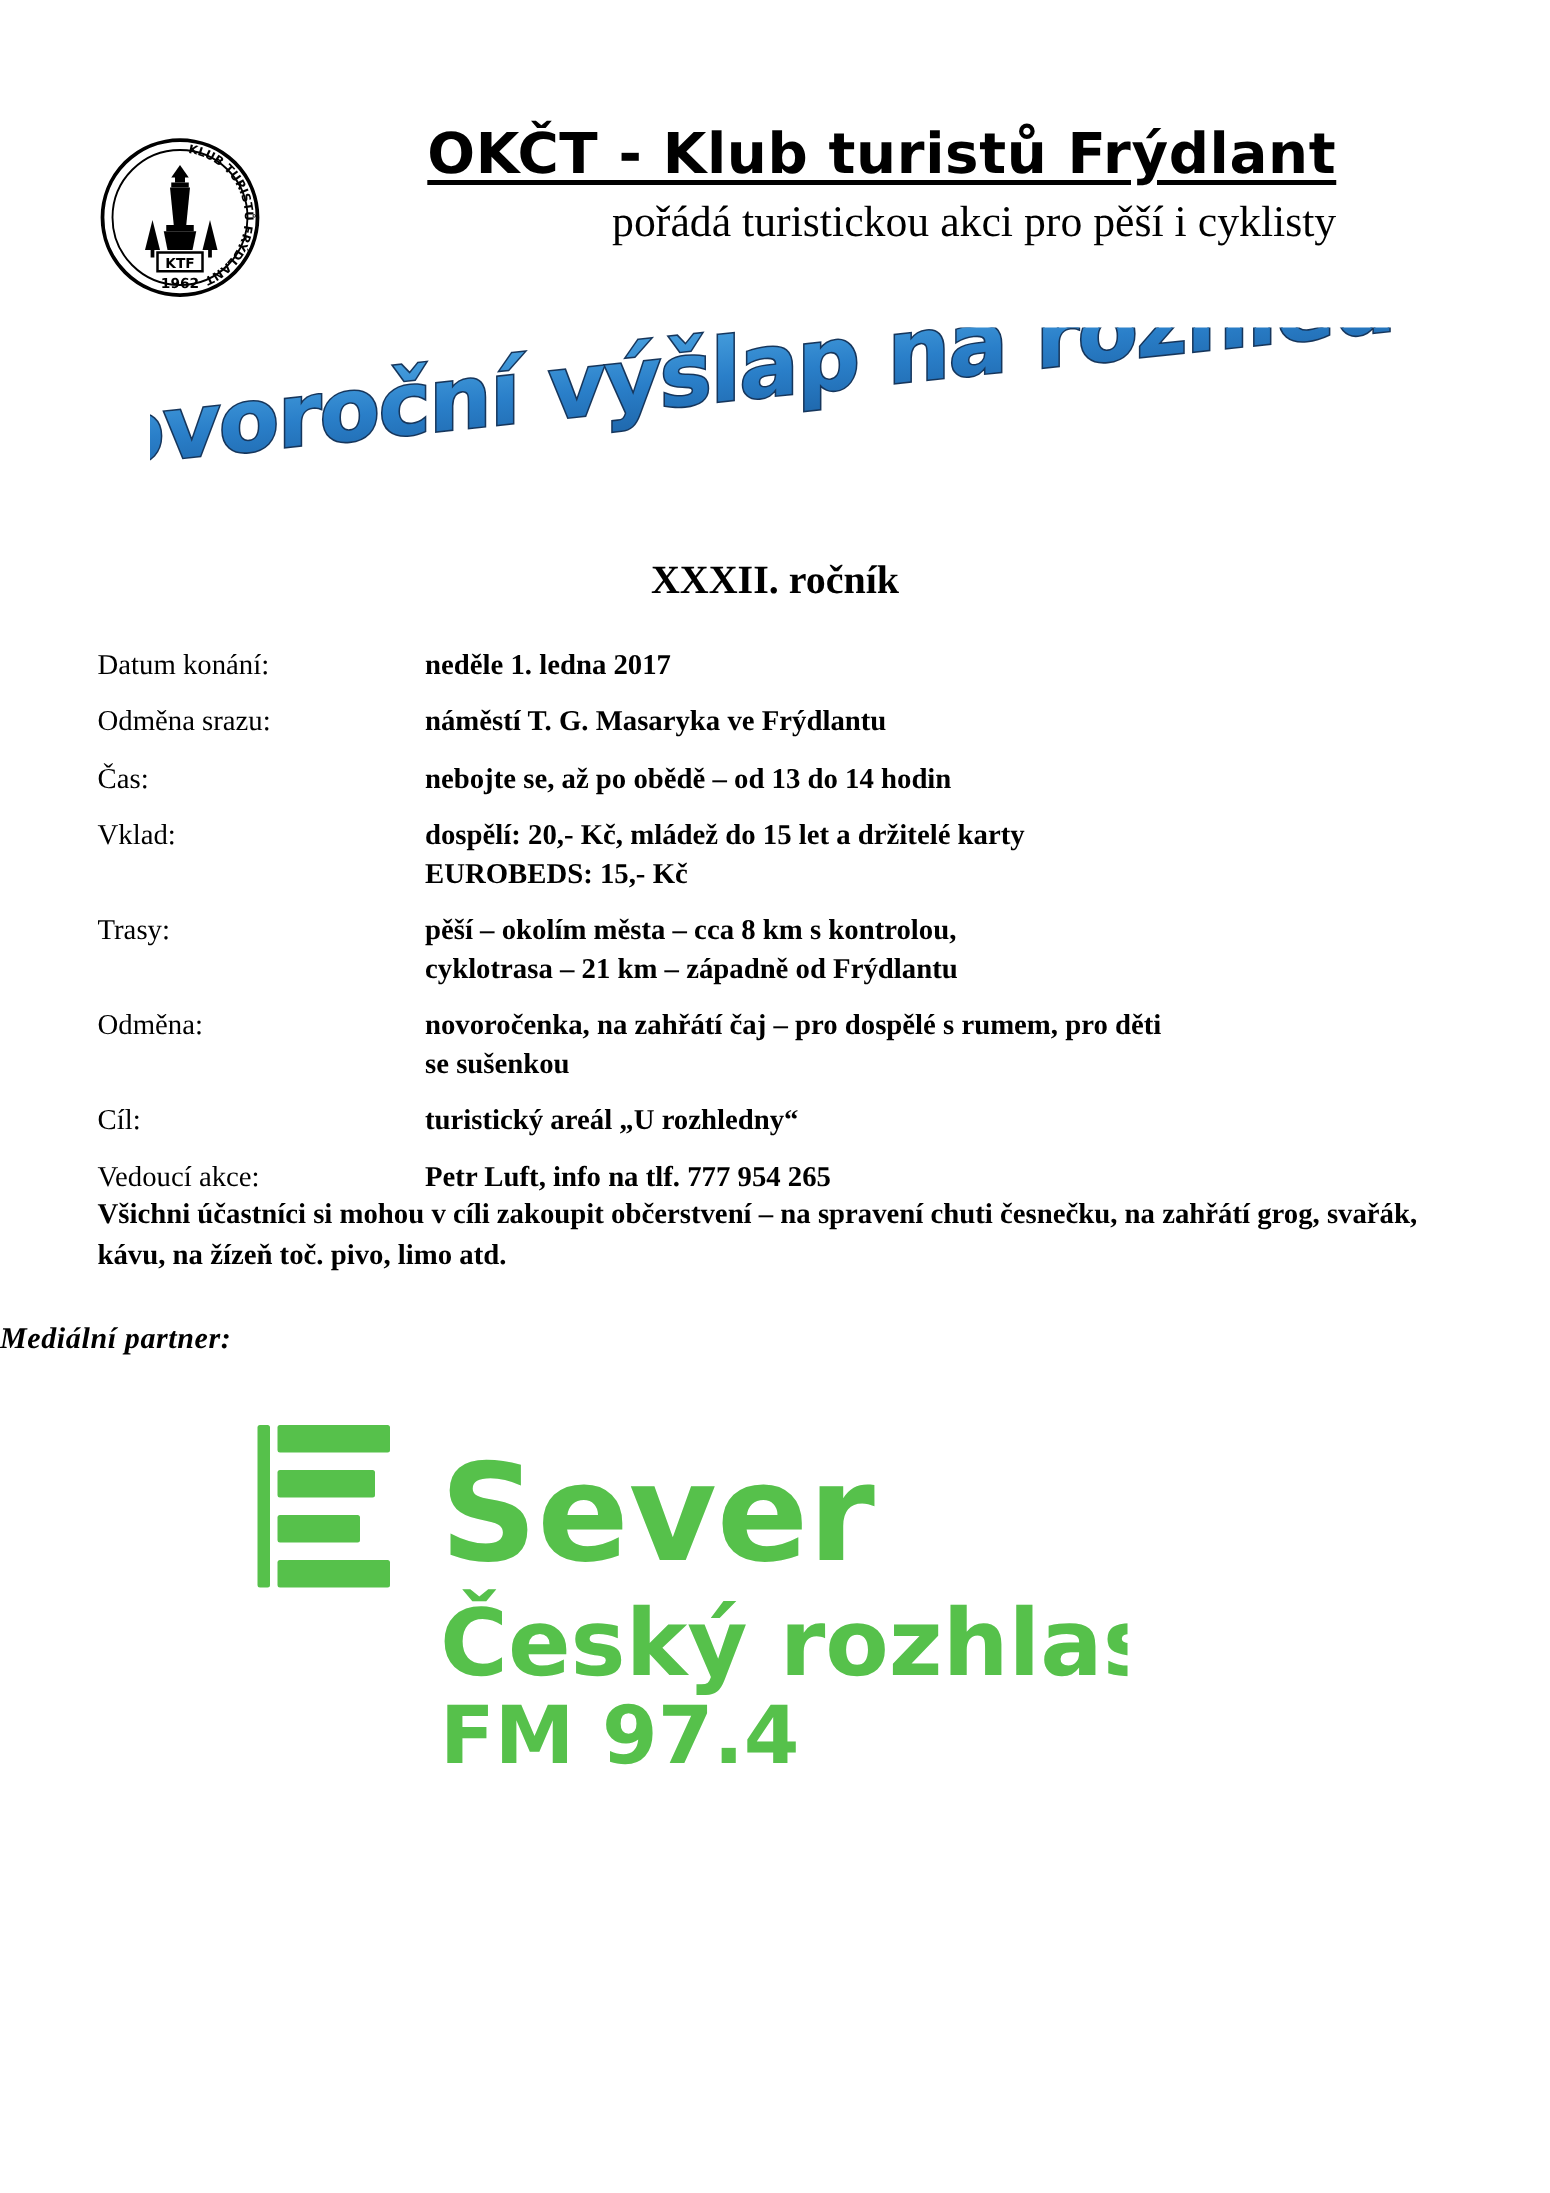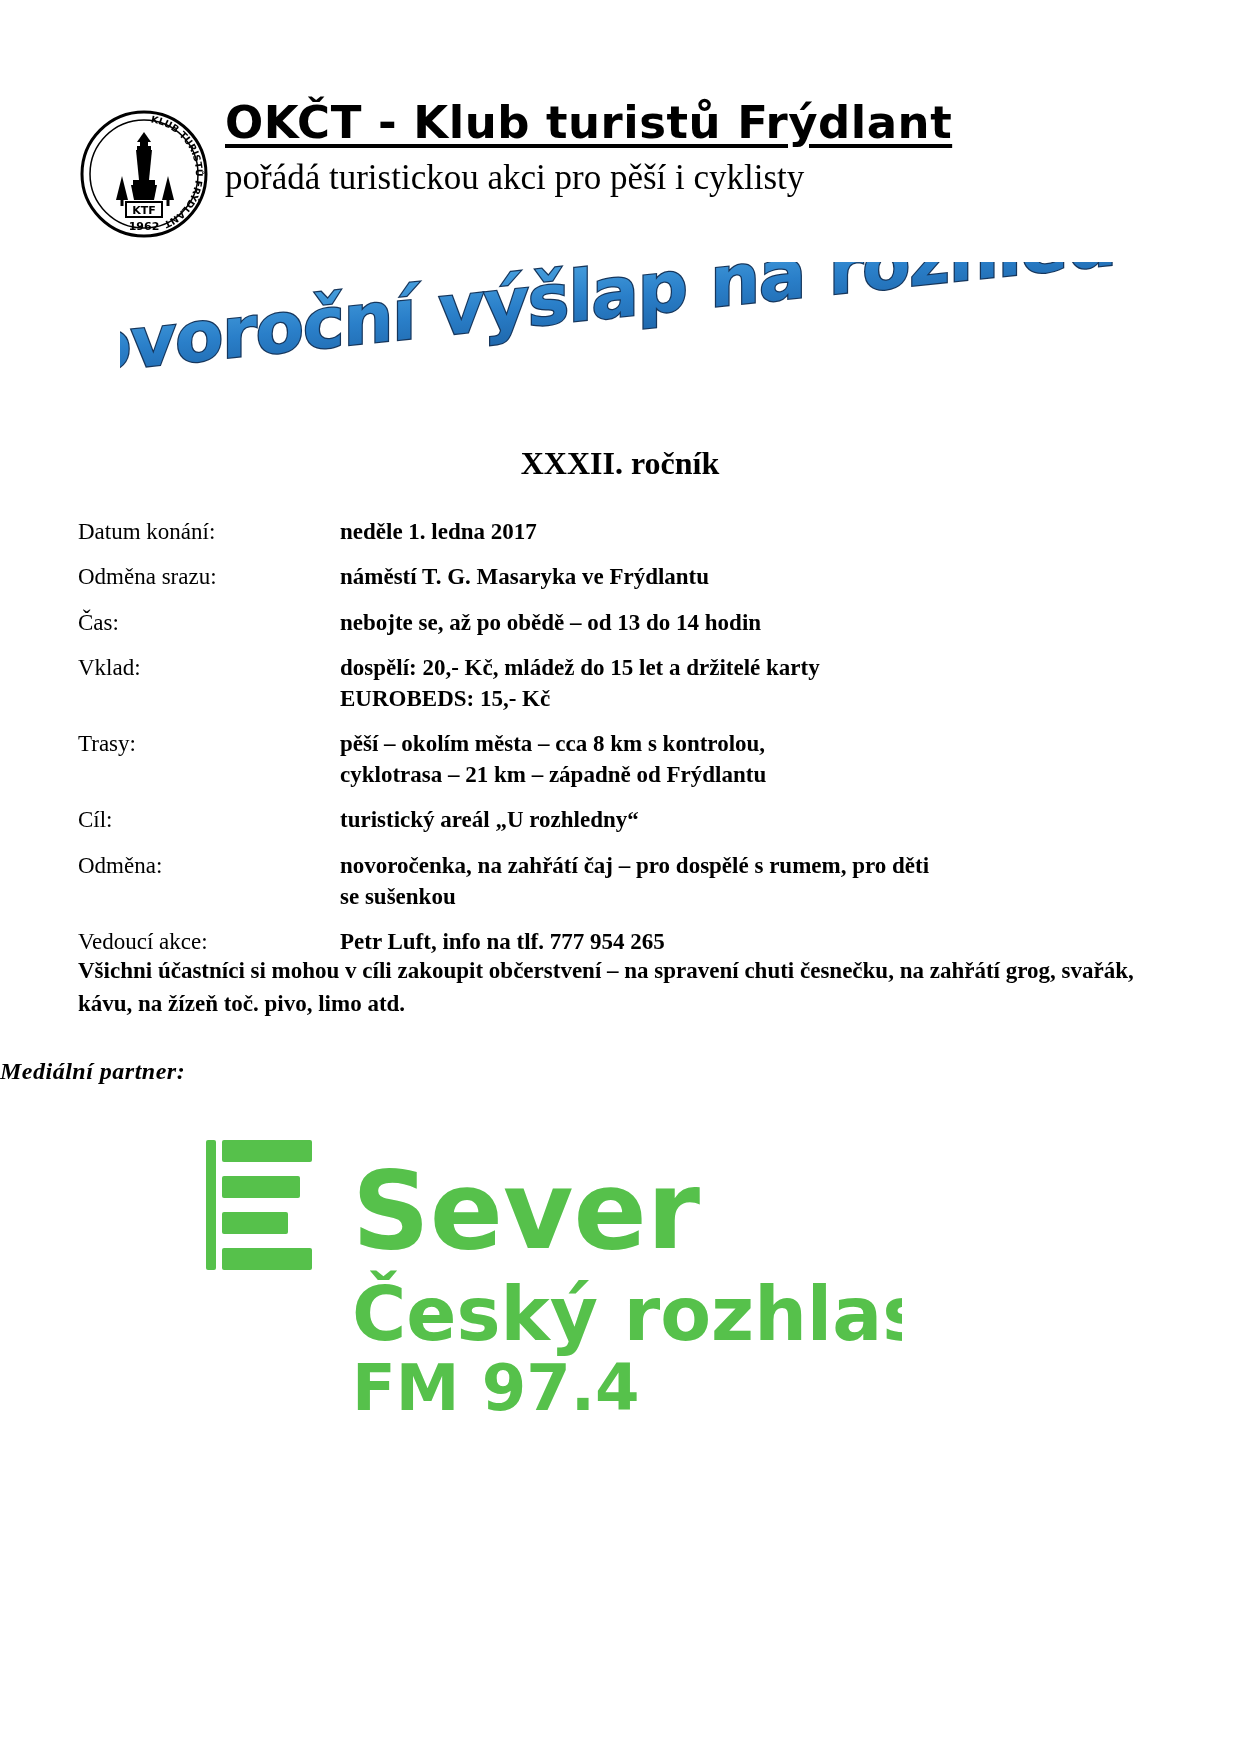--- a/index.html
+++ b/index.html
@@ -28,24 +28,24 @@
     position: absolute;
     left: 74px;
     top: 8px;
     width: 140px;
     height: 140px;
   }
   .logo svg { display: block; }
 
   .header-text {
     position: absolute;
-    left: 225px;
+    left: 209px;
     top: 0;
     width: 860px;
-    text-align: left;
+    text-align: right;
   }
   .club-title {
     font-family: "DejaVu Sans", sans-serif;
     font-size: 45px;
     font-weight: bold;
     letter-spacing: 0.5px;
     text-decoration: underline;
     text-underline-offset: 6px;
     white-space: nowrap;
     line-height: 1.2;
@@ -229,30 +229,30 @@
 
   <div class="info-row two-para">
     <div class="info-label">Trasy:</div>
     <div class="info-value">
       <span>pěší – okolím města – cca 8 km s kontrolou,</span>
       <span class="line2">cyklotrasa – 21 km – západně od Frýdlantu</span>
     </div>
   </div>
 
   <div class="info-row">
-    <div class="info-label">Cíl:</div>
-    <div class="info-value">turistický areál „U rozhledny“</div>
-  </div>
-
-  <div class="info-row">
     <div class="info-label">Odměna:</div>
     <div class="info-value">
       <span>novoročenka, na zahřátí čaj – pro dospělé s rumem, pro děti</span>
       <span class="line2">se sušenkou</span>
     </div>
+  </div>
+
+  <div class="info-row">
+    <div class="info-label">Cíl:</div>
+    <div class="info-value">turistický areál „U rozhledny“</div>
   </div>
 
   <div class="info-row">
     <div class="info-label">Vedoucí akce:</div>
     <div class="info-value">Petr Luft, info na tlf. 777 954 265</div>
   </div>
 
 </div>
 
 <div class="note">Všichni  účastníci si mohou v cíli zakoupit občerstvení – na spravení chuti česnečku, na zahřátí grog, svařák, kávu, na žízeň toč. pivo, limo atd.</div>

